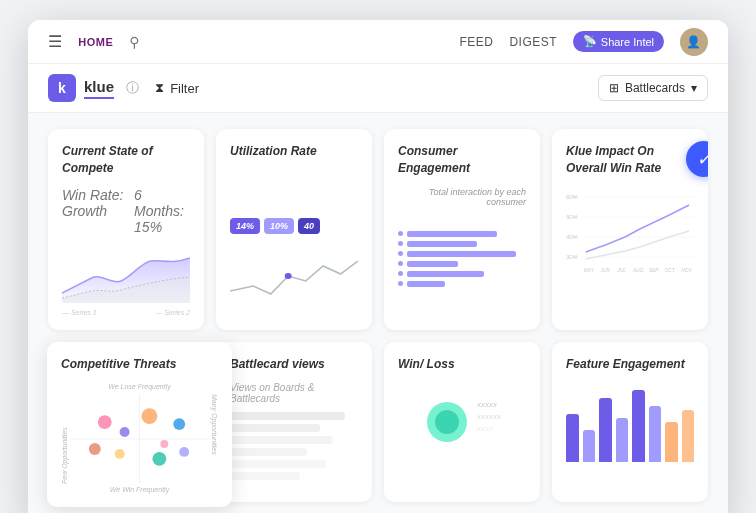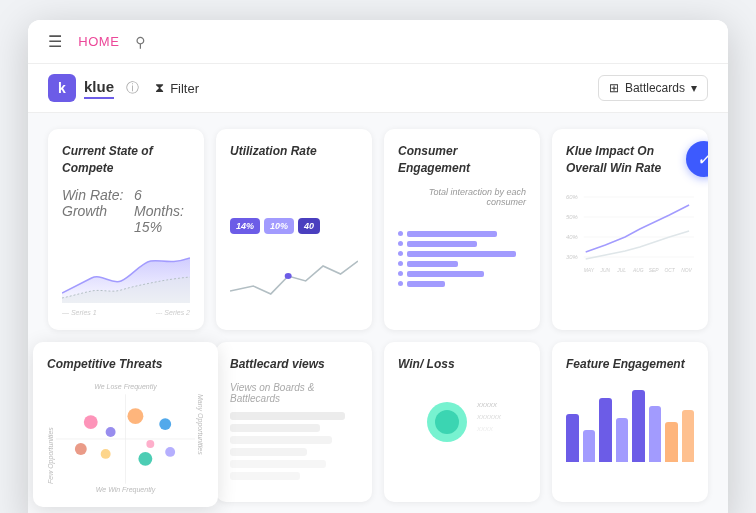--- a/index.html
+++ b/index.html
@@ -33,23 +33,23 @@
       border-bottom: 1px solid #eee;
       background: #fff;
     }
     .nav-left {
       display: flex;
       align-items: center;
       gap: 16px;
     }
     .hamburger-icon { font-size: 16px; color: #555; cursor: pointer; }
     .nav-home {
-      font-size: 13px;
-      font-weight: 400;
-      color: #ec4899;
+      font-size: 11px;
+      font-weight: 700;
+      color: #701a75;
       letter-spacing: 0.5px;
     }
     .search-icon { font-size: 14px; color: #777; }
     .nav-right {
       margin-left: auto;
       display: flex;
       align-items: center;
       gap: 16px;
     }
     .nav-link {
@@ -282,21 +282,21 @@
       justify-content: center;
       color: #fff;
       font-size: 18px;
       box-shadow: 0 2px 8px rgba(61,90,254,0.4);
       z-index: 10;
     }
 
     
     .card-competitive-wrap {
       position: absolute;
-      left: 5px;
+      left: 19px;
       bottom: 15px;
       width: 185px;
       background: #fff;
       border-radius: 10px;
       padding: 14px;
       box-shadow: 0 4px 20px rgba(0,0,0,0.12);
       z-index: 5;
     }
 
     .grid-wrapper {
@@ -311,20 +311,29 @@
 </head>
 <body>
 
 <div class="browser-window">
 
   <div class="nav-bar">
     <div class="nav-left">
       <span class="hamburger-icon">☰</span>
       <span class="nav-home">HOME</span>
       <span class="search-icon">⚲</span>
+    </div>
+    <div class="nav-right">
+      <span class="nav-link">FEED</span>
+      <span class="nav-link">DIGEST</span>
+      <button class="share-intel-btn">
+        <span>📡</span>
+        <span>Share Intel</span>
+      </button>
+      <div class="avatar">👤</div>
     </div>
   </div>
 
   <div class="sub-toolbar">
     <div class="logo-area">
       <div class="klue-logo-box">
         <span>k</span>
       </div>
       <span class="klue-label">klue</span>
       <span class="info-icon">ⓘ</span>

